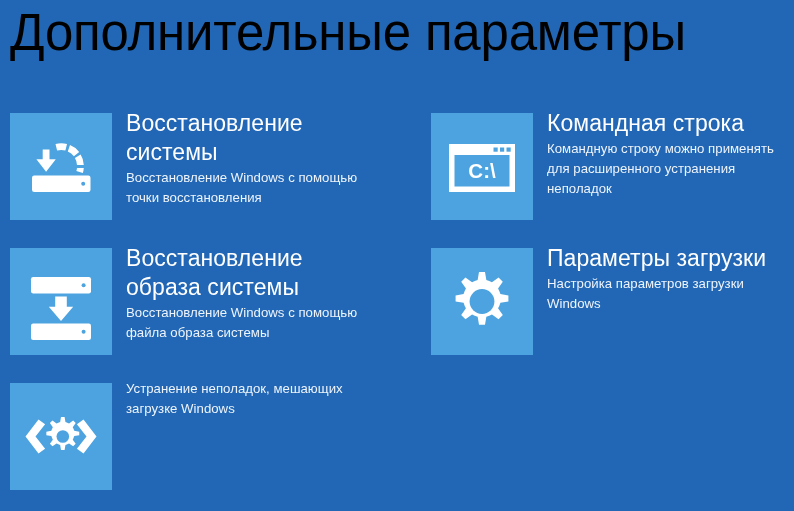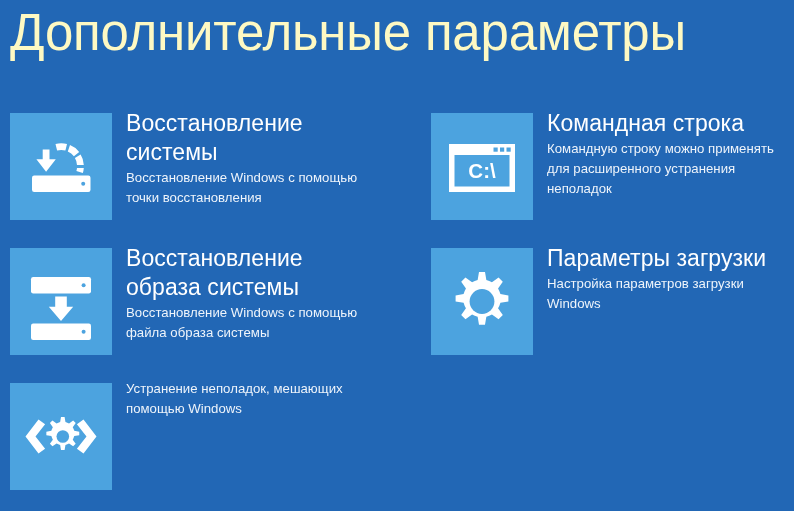--- a/index.html
+++ b/index.html
@@ -24,21 +24,21 @@
 
   
   #page-title {
     position: absolute;
     left: 10px;
     top: 2px;
     font-size: 51px;
     line-height: 62px;
     font-weight: 300;
     letter-spacing: -0.2px;
-    color: #fef9c3;
+    color: #000000;
     white-space: nowrap;
   }
 
   
   #options {
     position: absolute;
     left: 0;
     top: 113px;
     width: 794px;
     height: 398px;
@@ -167,21 +167,21 @@
 
             <path d="M73.5 36.5 l13.0 17.0 l-13.0 17.0 l-6.6 -4.8 l9.6 -12.2 l-9.6 -12.2 Z"></path>
 
             <path d="M51.0 34.0 l3.6 0 l0.85 5.0 a15 15 0 0 1 3.6 1.5 l4.1 -2.95 l2.55 2.55 l-2.95 4.1 a15 15 0 0 1 1.5 3.6 l5.0 0.85 l0 3.6 l-5.0 0.85 a15 15 0 0 1 -1.5 3.6 l2.95 4.1 l-2.55 2.55 l-4.1 -2.95 a15 15 0 0 1 -3.6 1.5 l-0.85 5.0 l-3.6 0 l-0.85 -5.0 a15 15 0 0 1 -3.6 -1.5 l-4.1 2.95 l-2.55 -2.55 l2.95 -4.1 a15 15 0 0 1 -1.5 -3.6 l-5.0 -0.85 l0 -3.6 l5.0 -0.85 a15 15 0 0 1 1.5 -3.6 l-2.95 -4.1 l2.55 -2.55 l4.1 2.95 a15 15 0 0 1 3.6 -1.5 Z"></path>
             <circle cx="52.8" cy="53.5" r="6.3" fill="#4ca3df"></circle>
           </g>
         </svg>
       </div>
       <div class="opt-body">
         <div class="opt-desc">Устранение неполадок, мешающих
-помощью Windows</div>
+загрузке Windows</div>
       </div>
     </div>
 
     <div class="option col-right row-0 clip-right">
       <div class="opt-tile">
         <svg class="opt-icon" viewBox="0 0 102 107">
           <g>
 
             <rect x="18" y="31" width="66" height="48" fill="#ffffff"></rect>
             <rect x="23.5" y="42" width="55" height="31.5" fill="#4ca3df"></rect>

